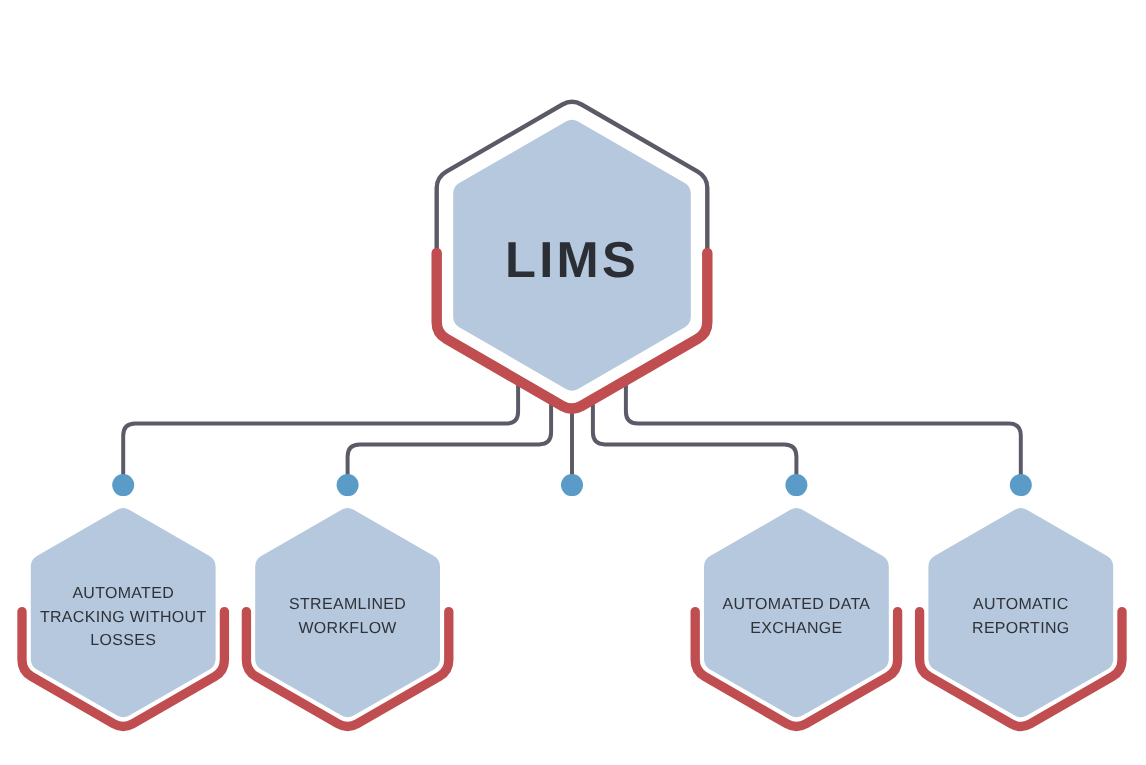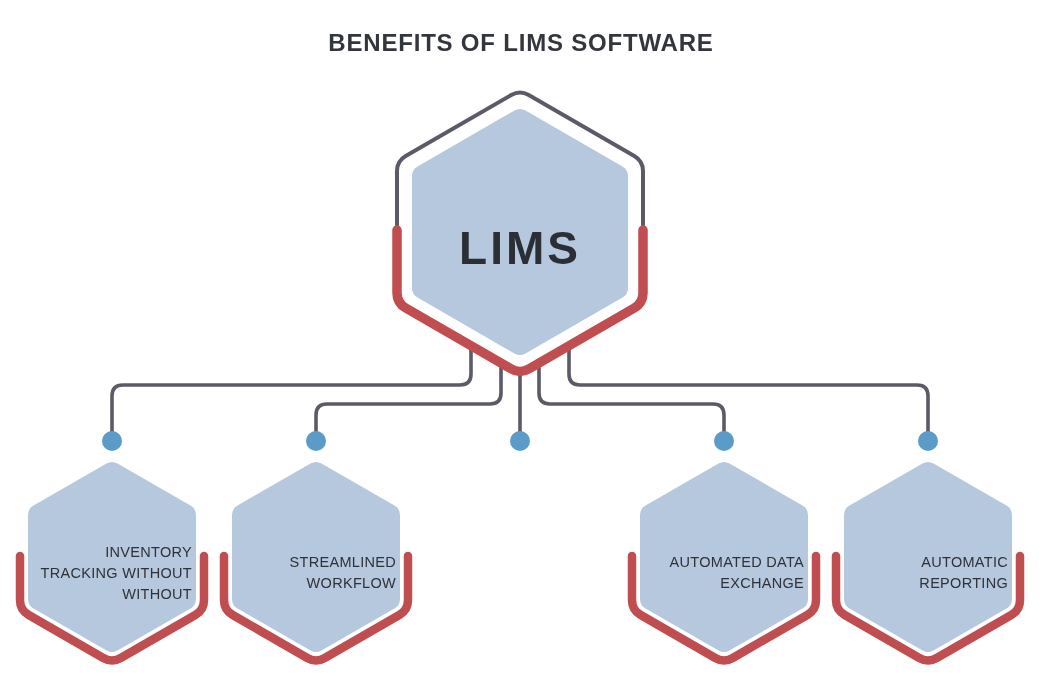--- a/index.html
+++ b/index.html
@@ -36,27 +36,27 @@
   .hex-module {
     position: absolute;
     z-index: 2;
   }
   .hex-module svg {
     display: block;
   }
   .hex-label {
     position: absolute;
     left: 0;
-    top: 16px;
+    top: 4px;
     width: 230px;
     height: 230px;
     display: flex;
     align-items: center;
     justify-content: center;
-    text-align: right;
+    text-align: center;
     pointer-events: none;
   }
   .hex-label .label-text {
     display: block;
     max-width: 160px;
     font-size: 14.5px;
     line-height: 21px;
     letter-spacing: 0.3px;
     font-weight: 400;
     color: #2f3238;
@@ -71,21 +71,20 @@
     font-weight: 700;
     letter-spacing: 3px;
     color: #2b2e34;
   }
 </style>
 </head>
 <body>
 
 <div class="canvas">
 
-  <h1 class="title">BENEFITS OF LIMS SOFTWARE</h1>
 
   <svg class="connectors" width="1042" height="695" viewBox="0 0 1042 695">
     <g fill="none" stroke-width="3.6" stroke-linecap="round" stroke="#5b5b68">
       <path d="M 471 348 V 374 Q 471 385 460 385 H 123 Q 112 385 112 396 V 434"></path>
       <path d="M 501 360 V 393 Q 501 404 490 404 H 327 Q 316 404 316 415 V 434"></path>
       <path d="M 520 372 V 434"></path>
       <path d="M 539 360 V 393 Q 539 404 550 404 H 713 Q 724 404 724 415 V 434"></path>
       <path d="M 569 348 V 374 Q 569 385 580 385 H 917 Q 928 385 928 396 V 434"></path>
     </g>
     <g fill="#5b9bc7">
@@ -107,21 +106,21 @@
       <span class="label-text">LIMS</span>
     </div>
   </div>
 
   <div class="hex-module" style="left:-3px; top:442px; width:230px; height:248px;">
     <svg width="230" height="248" viewBox="0 0 230 248">
       <path d="M 23 114 L 23 158 Q 23 168 31.7 173 L 106.3 216 Q 115 221 123.7 216 L 198.3 173 Q 207 168 207 158 L 207 114" fill="none" stroke-width="8.5" stroke-linecap="round" stroke="#c04d50"></path>
       <polygon points="115,31 188,73 188,157 115,199 42,157 42,73" stroke-width="22" stroke-linejoin="round" fill="#b5c8dd" stroke="#b5c8dd"></polygon>
     </svg>
     <div class="hex-label">
-      <span class="label-text">INVENTORY TRACKING WITHOUT WITHOUT</span>
+      <span class="label-text">AUTOMATED TRACKING WITHOUT LOSSES</span>
     </div>
   </div>
 
   <div class="hex-module" style="left:201px; top:442px; width:230px; height:248px;">
     <svg width="230" height="248" viewBox="0 0 230 248">
       <path d="M 23 114 L 23 158 Q 23 168 31.7 173 L 106.3 216 Q 115 221 123.7 216 L 198.3 173 Q 207 168 207 158 L 207 114" fill="none" stroke-width="8.5" stroke-linecap="round" stroke="#c04d50"></path>
       <polygon points="115,31 188,73 188,157 115,199 42,157 42,73" stroke-width="22" stroke-linejoin="round" fill="#b5c8dd" stroke="#b5c8dd"></polygon>
     </svg>
     <div class="hex-label">
       <span class="label-text">STREAMLINED WORKFLOW</span>

